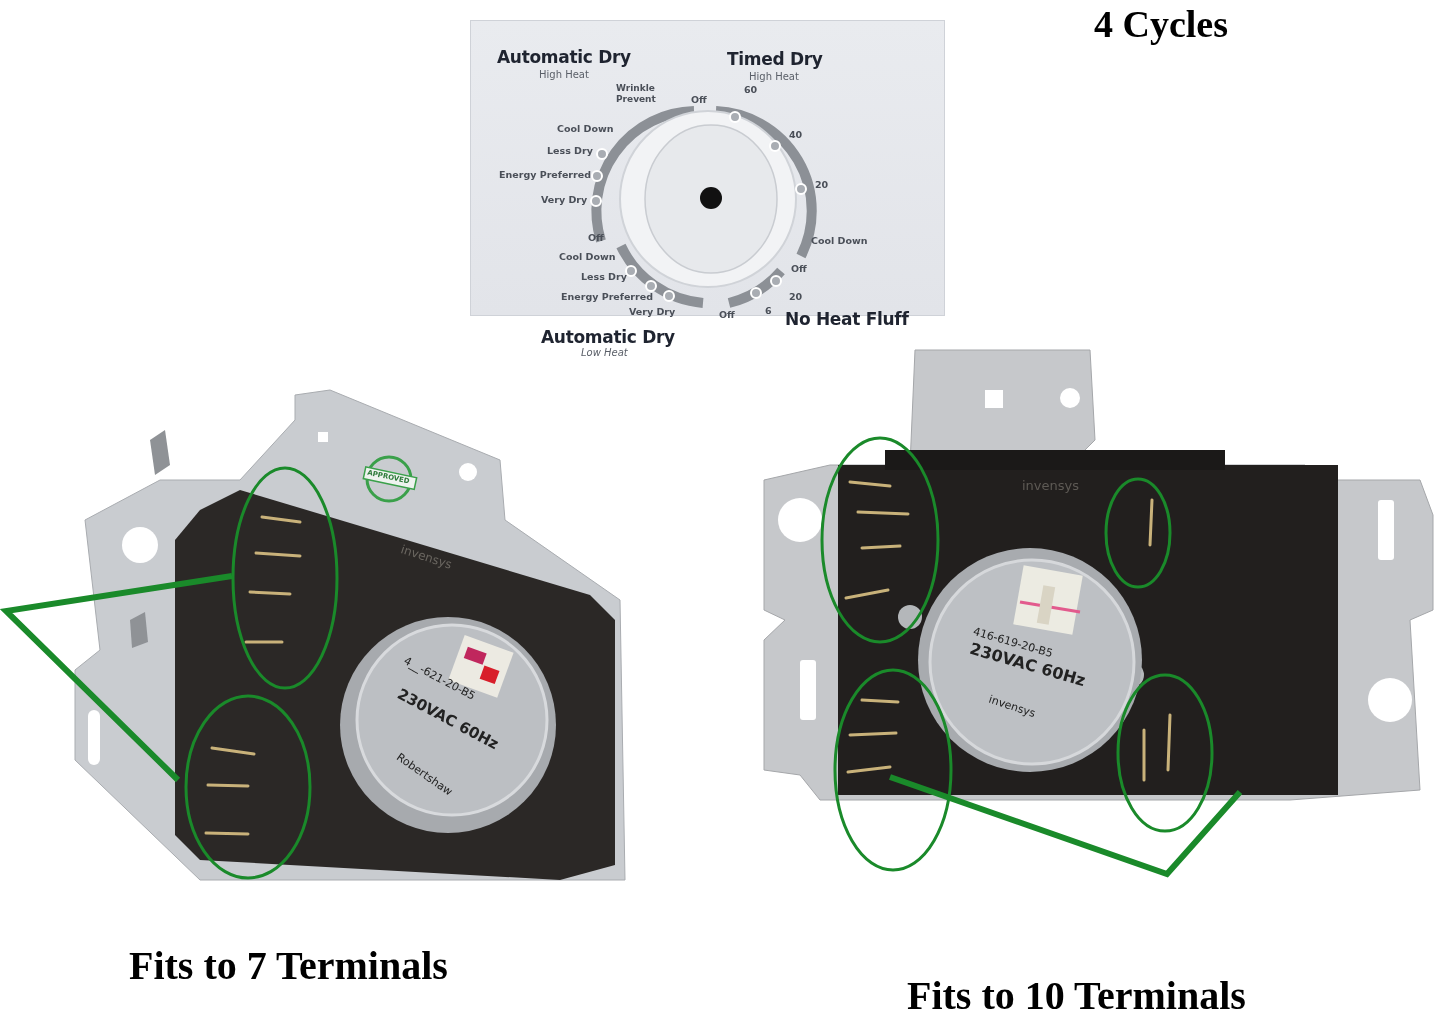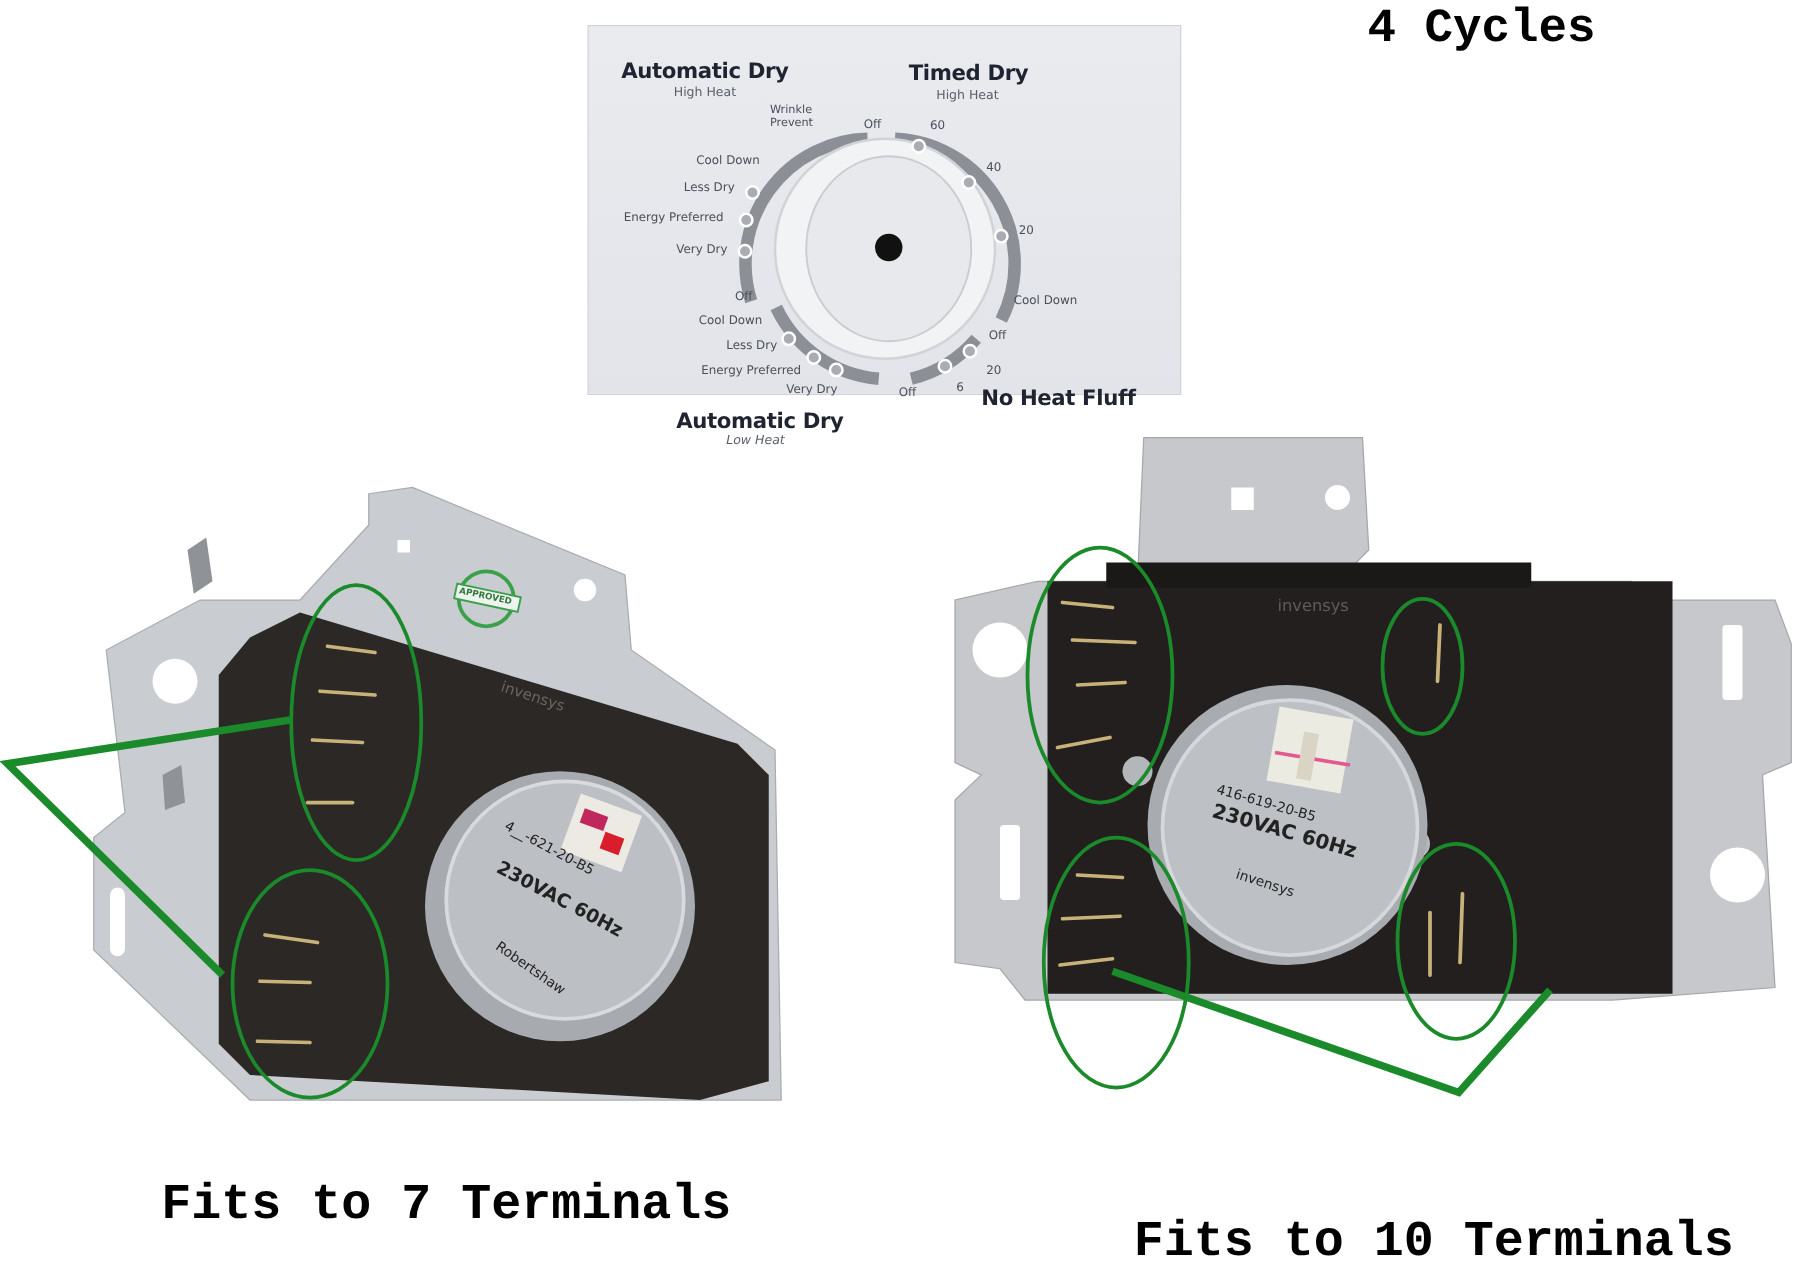--- a/index.html
+++ b/index.html
@@ -1,24 +1,24 @@
 <!DOCTYPE html>
 <html><head>
   <meta charset="utf-8">
   <style>
     html, body { margin:0; padding:0; background:#ffffff; }
     body { width:1445px; height:1025px; position:relative; overflow:hidden; font-family:"DejaVu Sans", sans-serif; }
     .abs { position:absolute; }
-    .caption { position:absolute; font-family:Liberation Mono, monospace; font-weight:bold; color:#000; white-space:nowrap; }
+    .caption { position:absolute; font-family:Liberation Serif, serif; font-weight:bold; color:#000; white-space:nowrap; }
     
     #panel { left:470px; top:20px; width:475px; height:296px; background:linear-gradient(180deg,#e9ebef 0%,#e2e4e9 100%); border:1px solid #cfd2d8; box-sizing:border-box; }
     .pt { position:absolute; font-family:"DejaVu Sans", sans-serif; color:#3a3f48; white-space:nowrap; }
     .pt.big { font-weight:bold; font-size:17px; color:#1f2430; letter-spacing:-0.3px; }
     .pt.sub { font-size:10px; color:#5a5f68; }
-    .pt.sm { font-size:9.5px; color:#4a4f58; }
+    .pt.sm { font-size:9.5px; color:#4a4f58;font-weight:bold; }
     svg { position:absolute; overflow:visible; }
   </style>
 </head>
 <body>
 
 <div class="caption" style="left:1094px; top:2px; font-size:38px;">4 Cycles</div>
 
 <div id="panel" class="abs">
   <svg width="475" height="378">
 
@@ -51,21 +51,21 @@
   <div class="pt sub" style="left:68px; top:48px;">High Heat</div>
   <div class="pt sm" style="left:145px; top:62px; width:45px; white-space:normal; line-height:11px; font-size:9px;">Wrinkle Prevent</div>
   <div class="pt sm" style="left:86px; top:102px;">Cool Down</div>
   <div class="pt sm" style="left:76px; top:124px;">Less Dry</div>
   <div class="pt sm" style="left:28px; top:148px;">Energy Preferred</div>
   <div class="pt sm" style="left:70px; top:173px;">Very Dry</div>
 
   <div class="pt big" style="left:256px; top:28px;">Timed Dry</div>
   <div class="pt sub" style="left:278px; top:50px;">High Heat</div>
   <div class="pt sm" style="left:220px; top:73px;">Off</div>
-  <div class="pt sm" style="left:273px; top:74px;">60</div>
+  <div class="pt sm" style="left:273px; top:63px;">60</div>
   <div class="pt sm" style="left:318px; top:108px;">40</div>
   <div class="pt sm" style="left:344px; top:158px;">20</div>
   <div class="pt sm" style="left:340px; top:214px;">Cool Down</div>
 
   <div class="pt sm" style="left:117px; top:211px;">Off</div>
   <div class="pt sm" style="left:88px; top:230px;">Cool Down</div>
   <div class="pt sm" style="left:110px; top:250px;">Less Dry</div>
   <div class="pt sm" style="left:90px; top:270px;">Energy Preferred</div>
   <div class="pt sm" style="left:158px; top:285px;">Very Dry</div>
   <div class="pt big" style="left:70px; top:306px;">Automatic Dry</div>

